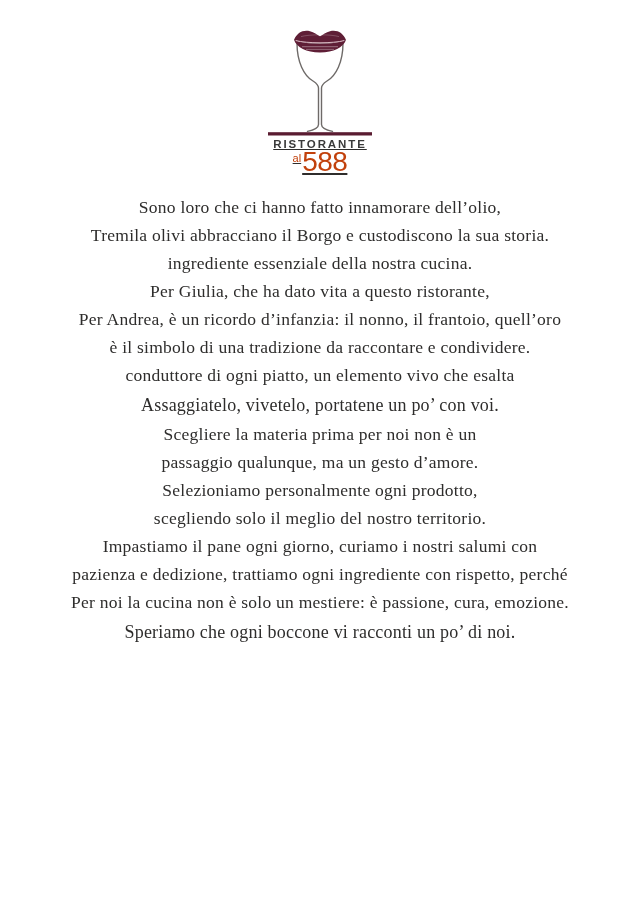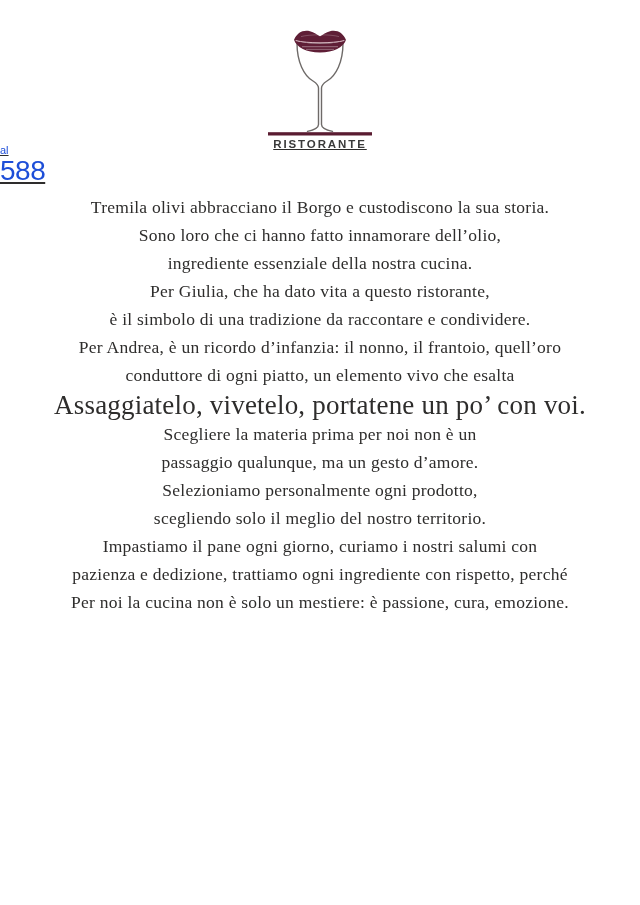--- a/index.html
+++ b/index.html
@@ -24,42 +24,41 @@
     letter-spacing: 1.9px;
     color: #3a3a3a;
   }
   .logo-number {
     margin-top: -3px;
     height: 30px;
     display: flex;
     justify-content: center;
     align-items: flex-start;
     font-family: "Liberation Sans", sans-serif;
-    color: #1d4ed8;
-    flex-direction: column;
+    color: #c2410c;
   }
   .logo-number .al {
     font-size: 11px;
     margin-top: 5px;
     margin-right: 1px;
     font-weight: 500;
   }
   .logo-number .num {
     font-size: 28px;
     font-weight: 300;
     letter-spacing: -0.5px;
     line-height: 30px;
   }
 
   
   .story { margin-top: 16px; text-align: center; }
   .para { font-size: 17.5px; line-height: 28px; letter-spacing: 0.25px; }
   .para .line { white-space: nowrap; }
   .highlight {
-    font-size: 27px;
+    font-size: 18px;
     line-height: 30px;
     letter-spacing: 0.2px;
     margin-top: 1px;
     white-space: nowrap;
   }
   .para2 { }
 </style>
 </head>
 <body>
 
@@ -91,37 +90,38 @@
     <div class="logo-number">
       <span class="al">al</span>
         <span class="num">588</span>
     </div>
   </header>
 
   <main class="story">
 
     <section class="para">
       <div>
+          <div class="line">Sono loro che ci hanno fatto innamorare dell’olio,</div>
           <div class="line">Tremila olivi abbracciano il Borgo e custodiscono la sua storia.</div>
-          <div class="line">Sono loro che ci hanno fatto innamorare dell’olio,</div>
           <div class="line">ingrediente essenziale della nostra cucina.</div>
           <div class="line">Per Giulia, che ha dato vita a questo ristorante,</div>
+          <div class="line">Per Andrea, è un ricordo d’infanzia: il nonno, il frantoio, quell’oro</div>
           <div class="line">è il simbolo di una tradizione da raccontare e condividere.</div>
-          <div class="line">Per Andrea, è un ricordo d’infanzia: il nonno, il frantoio, quell’oro</div>
           <div class="line">conduttore di ogni piatto, un elemento vivo che esalta</div>
         </div>
       <div class="highlight">Assaggiatelo, vivetelo, portatene un po’ con voi.</div>
     </section>
 
     <section class="para para2">
       <div>
           <div class="line">Scegliere la materia prima per noi non è un</div>
           <div class="line">passaggio qualunque, ma un gesto d’amore.</div>
           <div class="line">Selezioniamo personalmente ogni prodotto,</div>
           <div class="line">scegliendo solo il meglio del nostro territorio.</div>
           <div class="line">Impastiamo il pane ogni giorno, curiamo i nostri salumi con</div>
           <div class="line">pazienza e dedizione, trattiamo ogni ingrediente con rispetto, perché</div>
           <div class="line">Per noi la cucina non è solo un mestiere: è passione, cura, emozione.</div>
         </div>
+      <div class="highlight">Speriamo che ogni boccone vi racconti un po’ di noi.</div>
     </section>
 
   </main>
 </div>
 
 </body></html>

